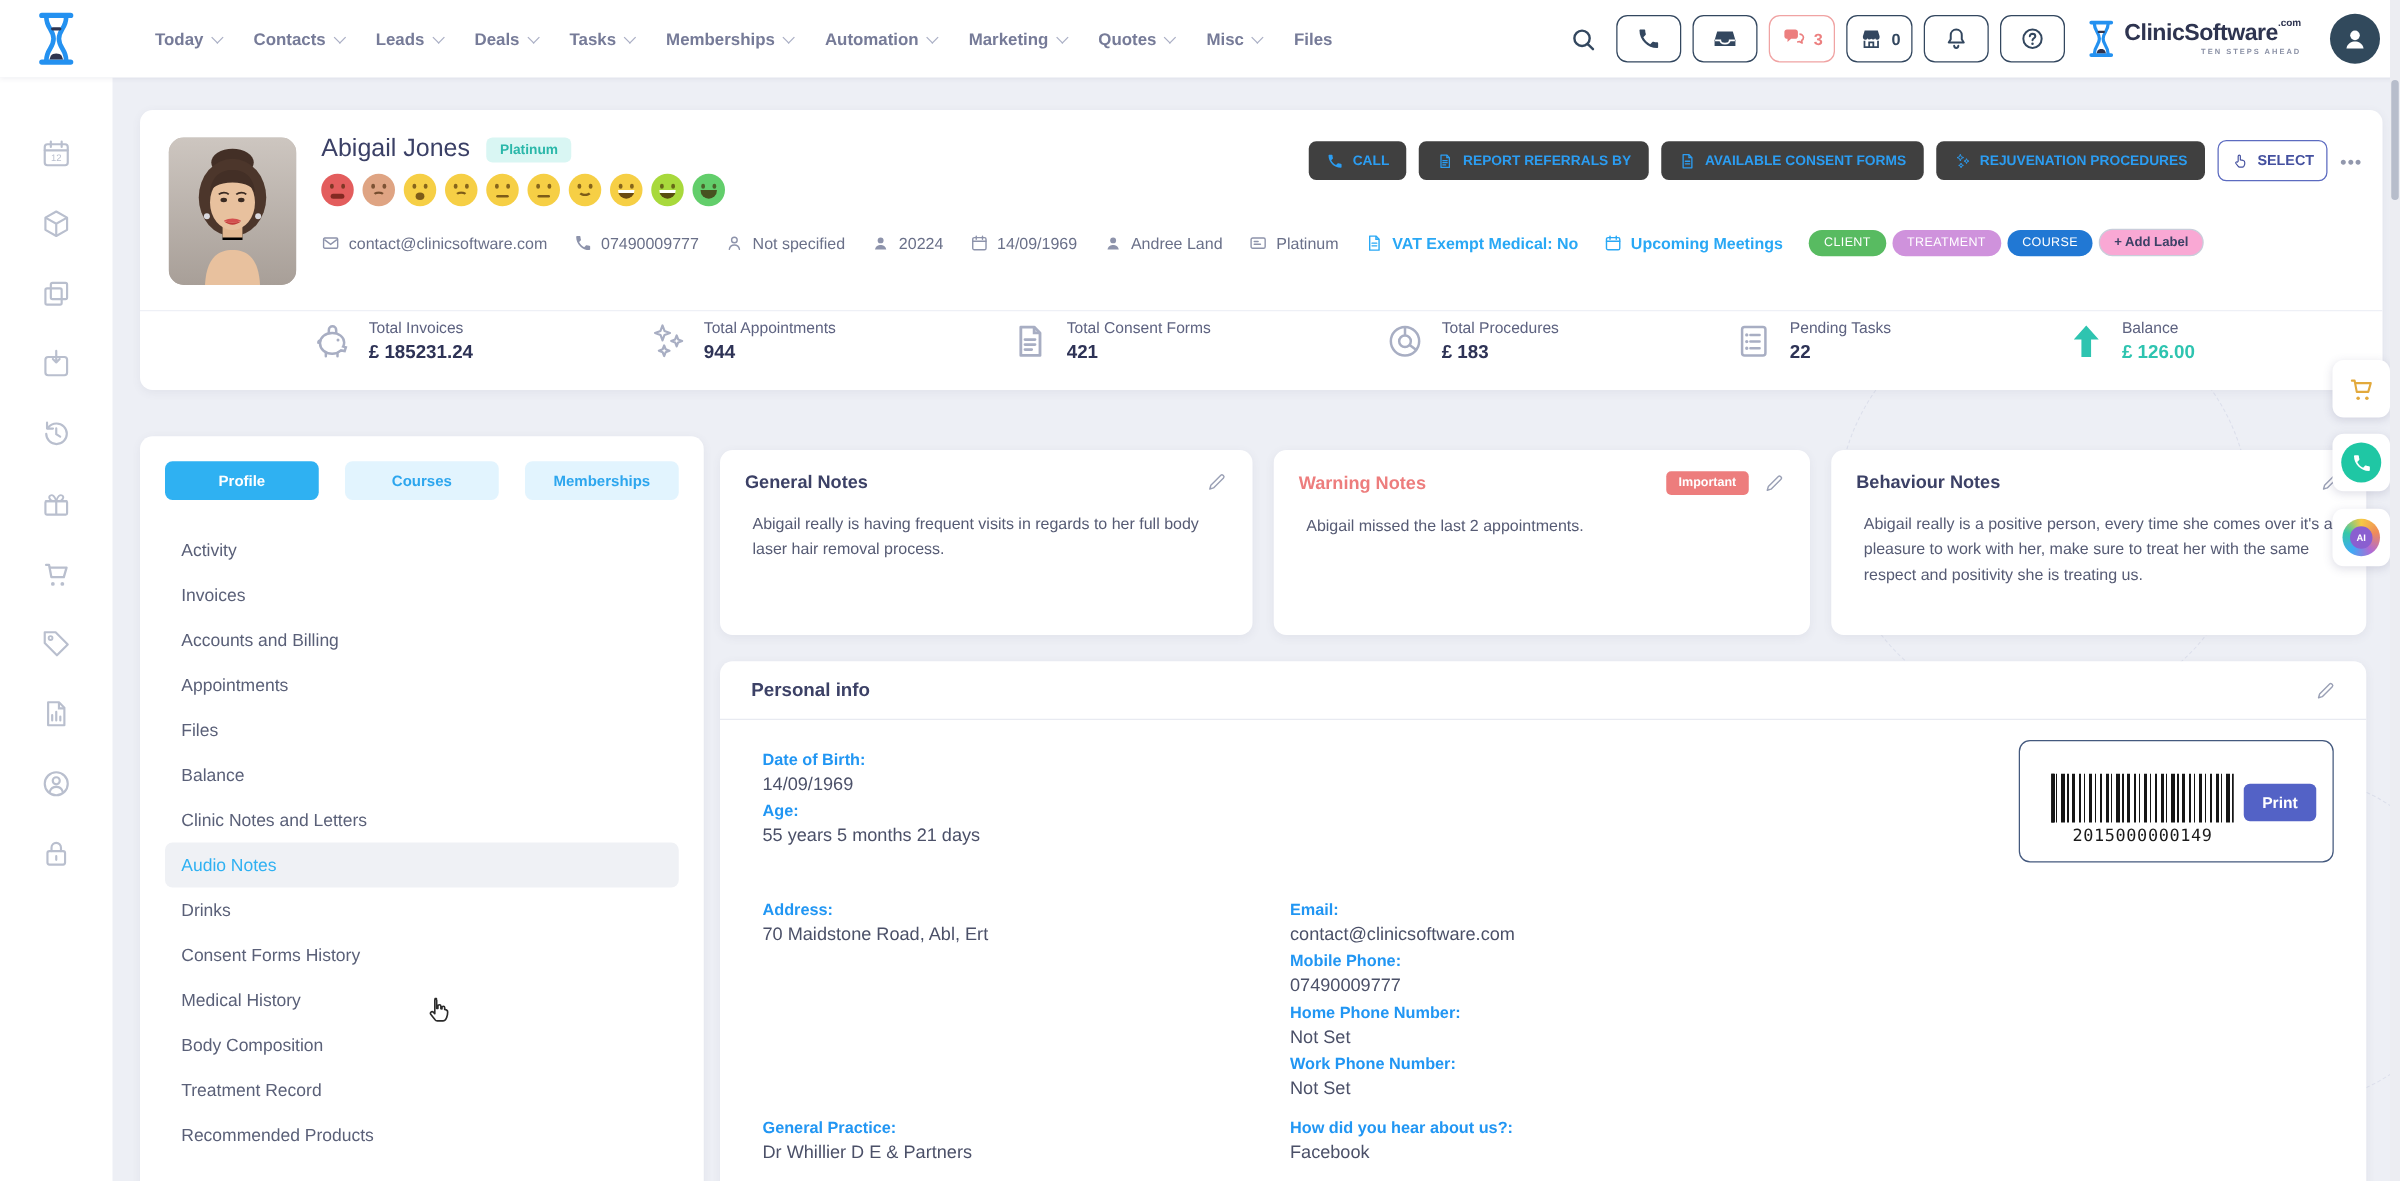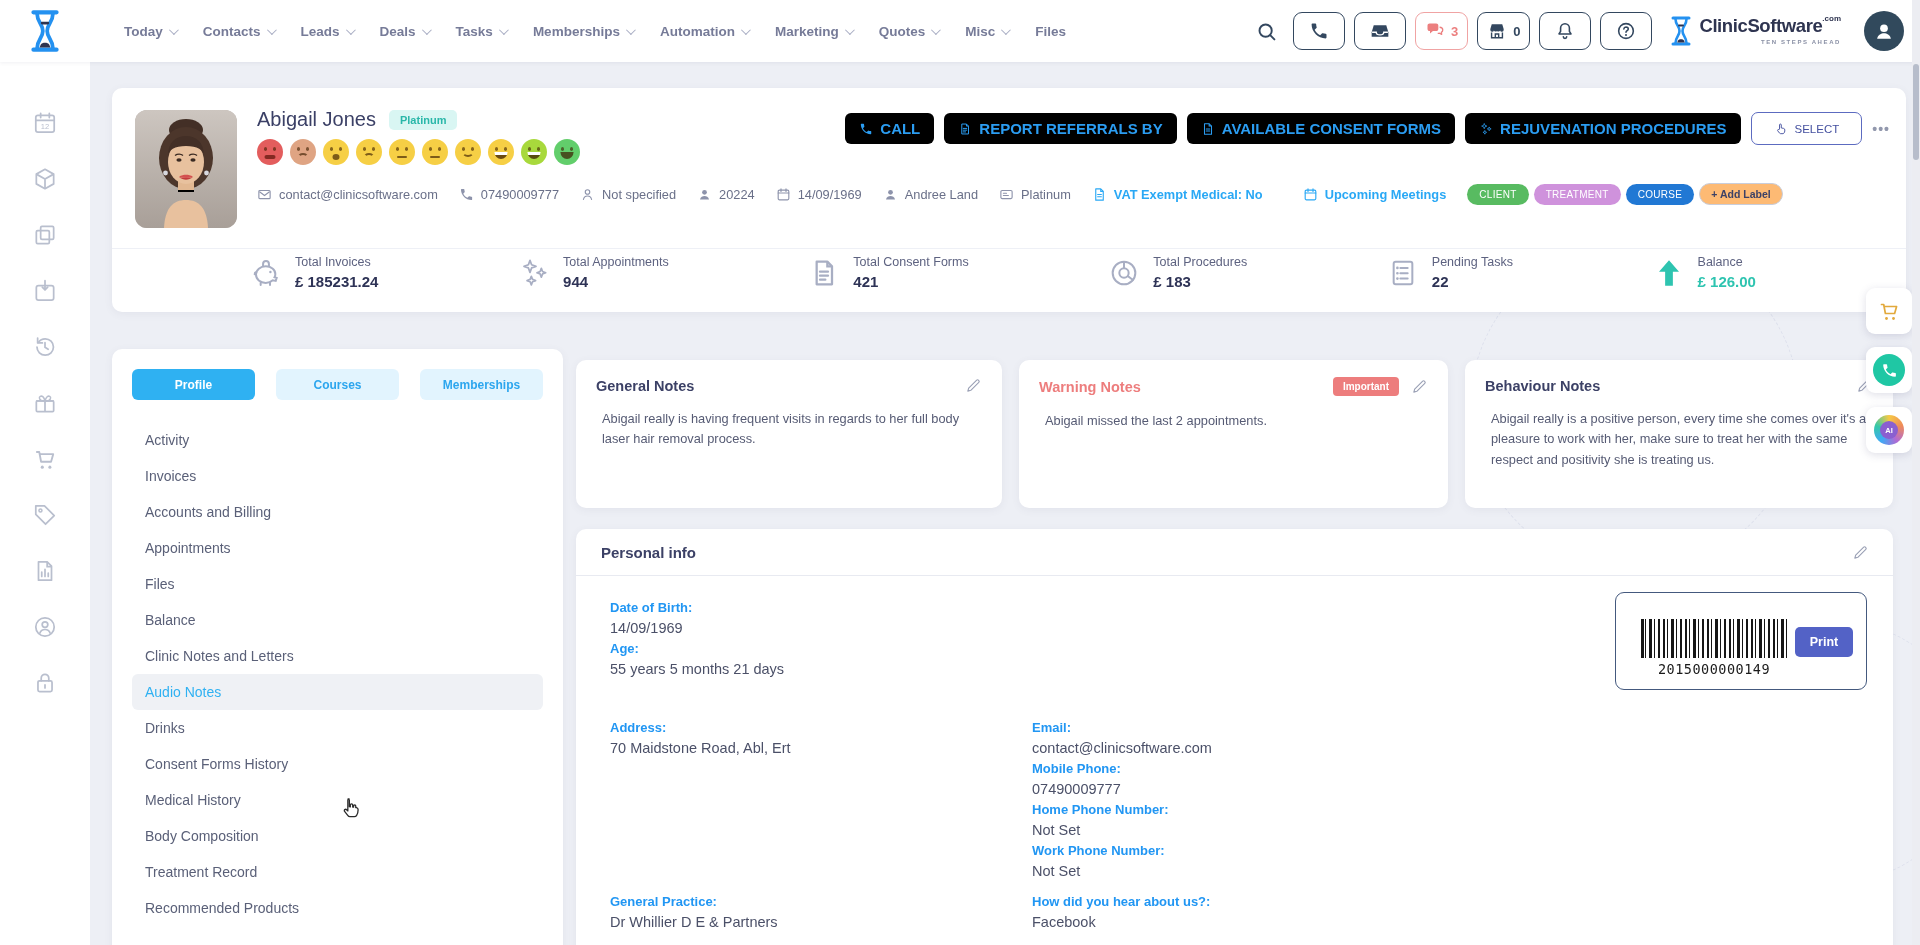--- a/index.html
+++ b/index.html
@@ -54,24 +54,24 @@
   .mood[data-mood="flat"] .m{top:16.5px;width:10px;height:2.5px;background:rgba(60,30,0,.65);border-radius:2px}
   .mood[data-mood="smile"] .m{top:8px;width:12px;height:10px;border:2.5px solid transparent;border-bottom-color:rgba(60,30,0,.65);border-radius:50%}
   .mood[data-mood="teeth"] .m{top:13px;width:13px;height:7px;background:linear-gradient(#fff 0 2.5px,rgba(60,30,0,.75) 2.5px);border-radius:0 0 13px 13px}
   .mood[data-mood="grin"] .m{top:13px;width:13px;height:7px;background:rgba(60,30,0,.7);border-radius:0 0 13px 13px}
   .contact-row{position:absolute;left:145px;top:95px;display:flex;align-items:center;gap:21px}
   .c-item{display:flex;align-items:center;gap:7px;font-size:12.8px;color:#6a7089;white-space:nowrap}
   .c-item svg{color:#8d93ab}
   .c-link{display:flex;align-items:center;gap:7px;font-size:12.8px;font-weight:700;color:#29a8f5;cursor:pointer;white-space:nowrap}
   .pills{display:flex;align-items:center;gap:5px}
   .pill{color:#fff;font-size:10px;font-weight:400;padding:5px 12px;border-radius:20px;letter-spacing:.3px;cursor:pointer}
-  .add-label{border:1.2px solid #c9cdda;color:#3c4166;font-size:10.5px;font-weight:700;padding:4px 11px;border-radius:20px;background:#fdba74;cursor:pointer;white-space:nowrap}
+  .add-label{border:1.2px solid #c9cdda;color:#3c4166;font-size:10.5px;font-weight:700;padding:4px 11px;border-radius:20px;background:#f9a8d4;cursor:pointer;white-space:nowrap}
   .actions-row{position:absolute;right:16px;top:24px;display:flex;align-items:center;gap:10px}
-  .act-btn{height:31px;padding:0 14px;background:#000000;border:none;border-radius:6px;color:#2b9df2;font-size:15px;font-weight:700;display:flex;align-items:center;gap:7px;cursor:pointer;white-space:nowrap;font-family:inherit}
-  .select-btn{height:33px;padding:0 22px;background:#fff;border:1.6px solid #5c6bc0;border-radius:7px;color:#44509f;font-size:11.5px;font-weight:400;display:flex;align-items:center;gap:7px;cursor:pointer;font-family:inherit}
+  .act-btn{height:31px;padding:0 14px;background:#404040;border:none;border-radius:6px;color:#2b9df2;font-size:11px;font-weight:700;display:flex;align-items:center;gap:7px;cursor:pointer;white-space:nowrap;font-family:inherit}
+  .select-btn{height:33px;padding:0 10px;background:#fff;border:1.6px solid #5c6bc0;border-radius:7px;color:#44509f;font-size:11.5px;font-weight:700;display:flex;align-items:center;gap:7px;cursor:pointer;font-family:inherit}
   .more-btn{color:#9298ad;font-size:14px;letter-spacing:1px;font-weight:700;cursor:pointer;background:none;border:none}
   .stats-strip{position:absolute;left:0;right:0;bottom:0;height:64px;border-top:1px solid #eef0f6;display:flex;align-items:center;padding:0 150px 16px 138px;justify-content:space-between}
   .stat{display:flex;align-items:center;gap:13px}
   .stat .s-ic{color:#a8aec3}
   .stat[data-accent="true"] .s-ic{color:#2ec4b0}
   .s-label{font-size:12.5px;color:#5d6280;margin-bottom:4px}
   .s-value{font-size:15px;font-weight:700;color:#2e3356}
   .stat[data-accent="true"] .s-value{color:#2ec4b0}
 
   
@@ -559,21 +559,21 @@
               </svg>
             <span>Andree Land</span>
           </span>
             <span class="c-item">
             <svg width="15" height="15">
                 <use href="#i-card"></use>
               </svg>
             <span>Platinum</span>
           </span>
           </div>
-        <div style="display:flex;gap:40px">
+        <div style="display:flex;gap:20px">
 
         <span class="c-link">
             <svg width="15" height="15">
                 <use href="#i-doc"></use>
               </svg>
             <span>VAT Exempt Medical: No</span>
           </span>
             <span class="c-link">
             <svg width="15" height="15">
                 <use href="#i-cal"></use>

